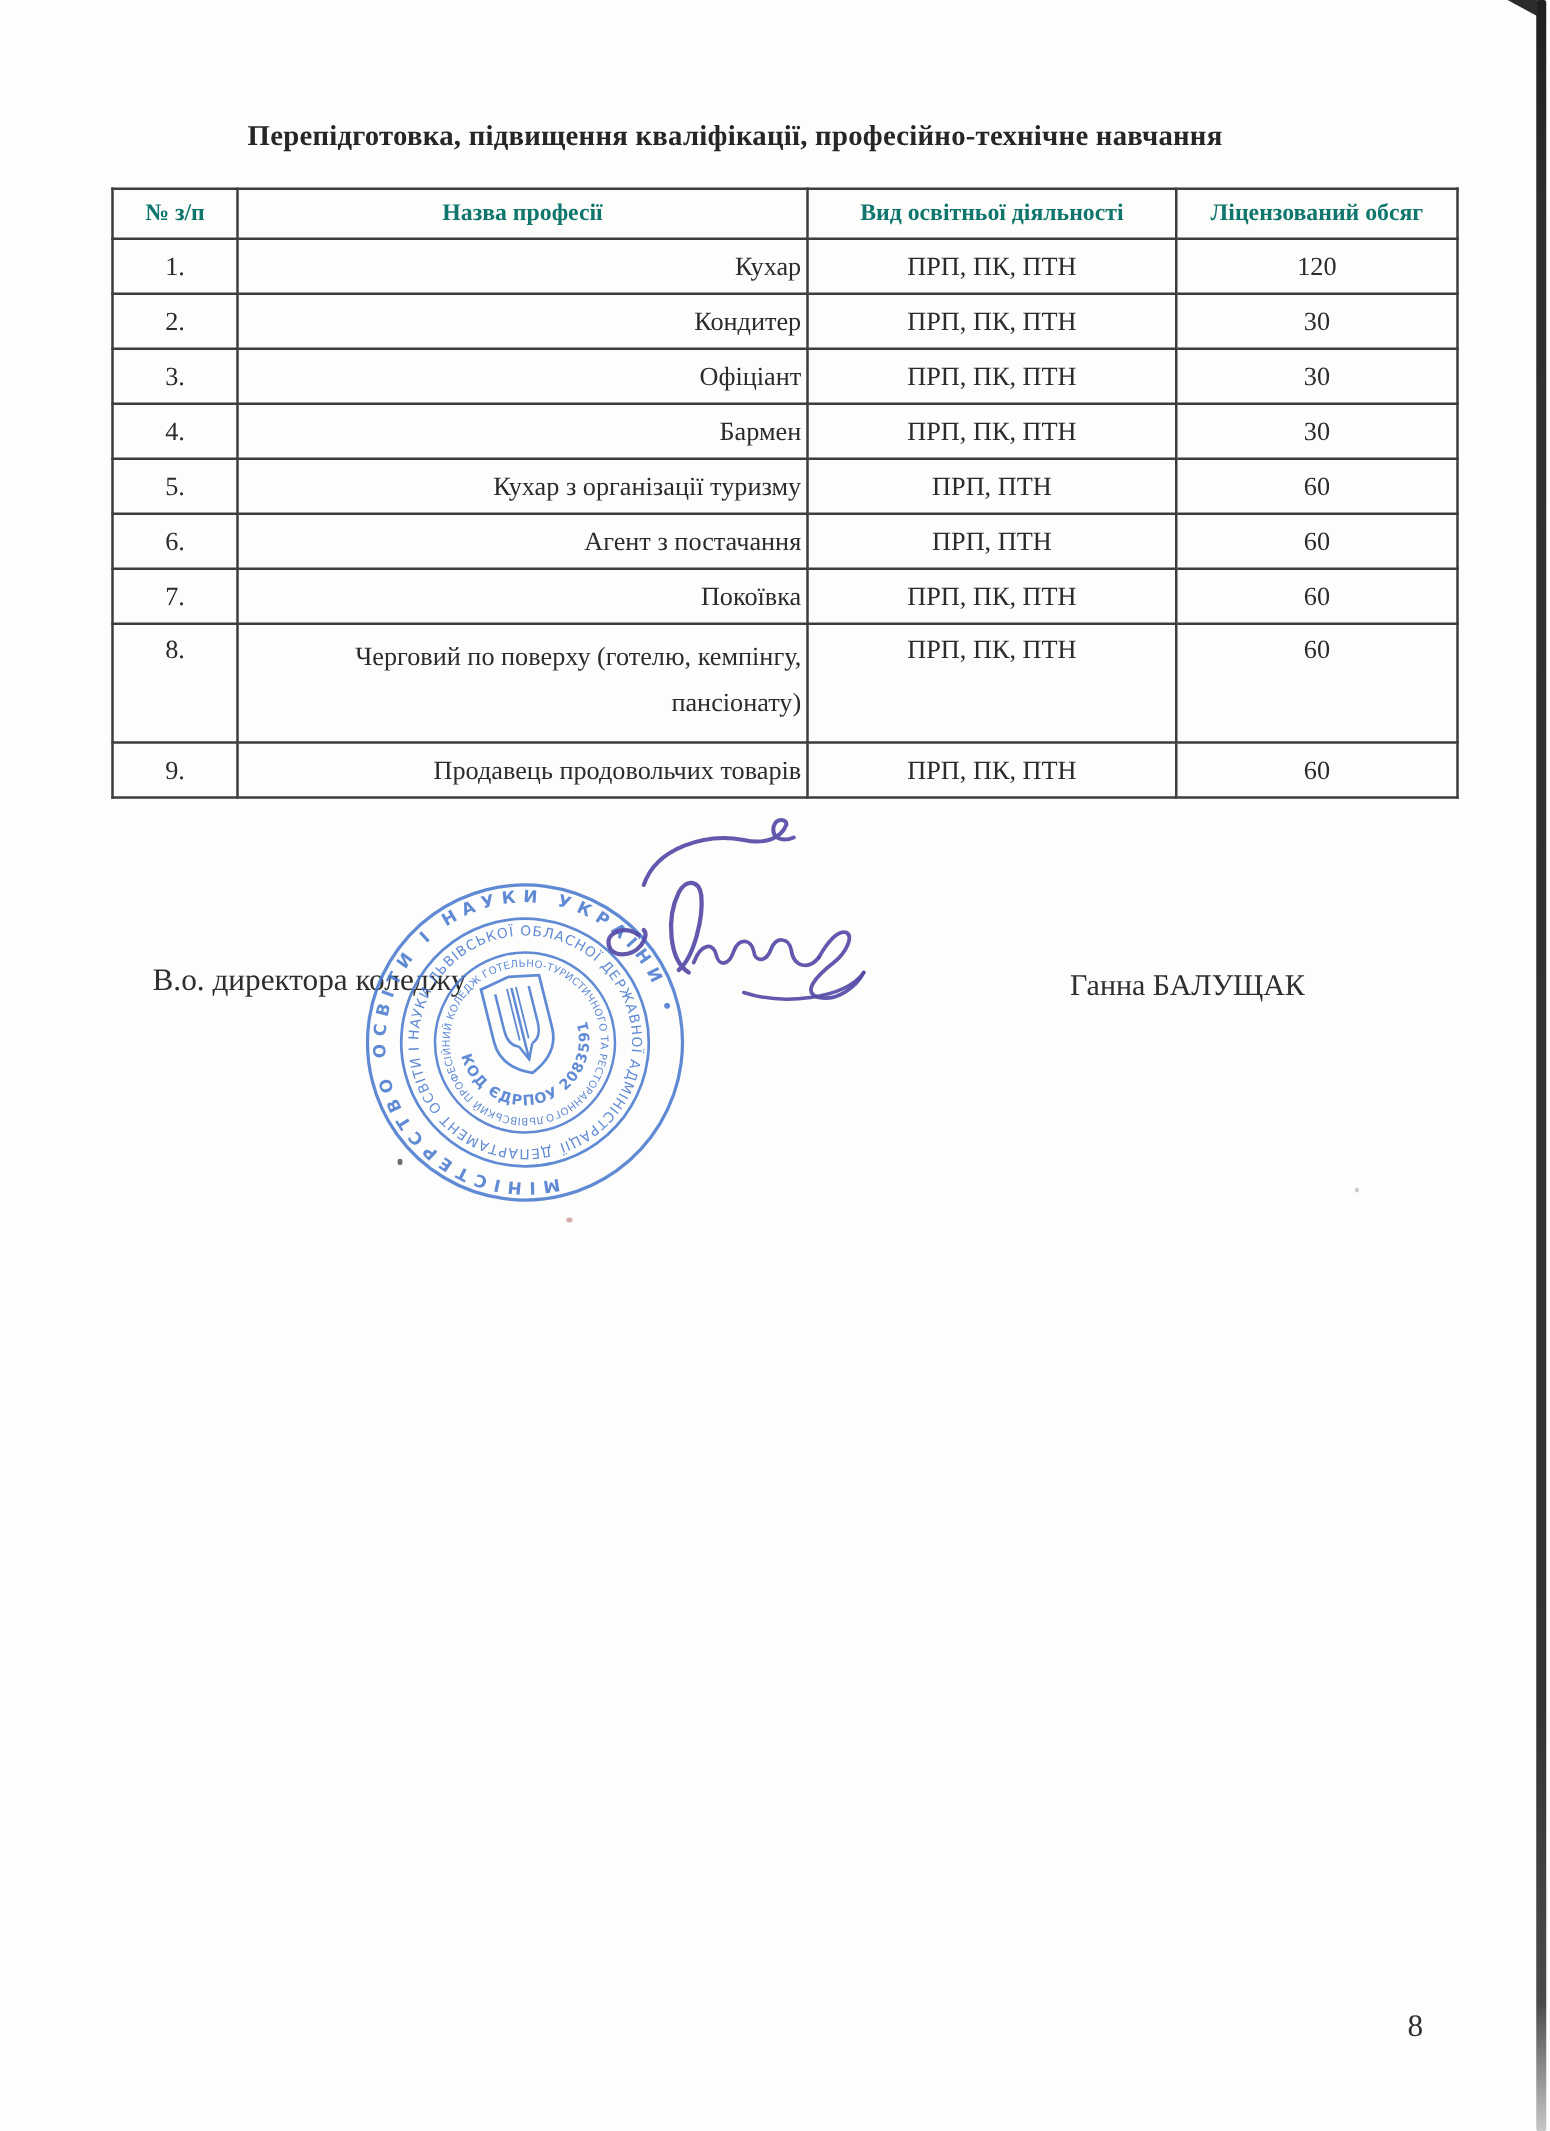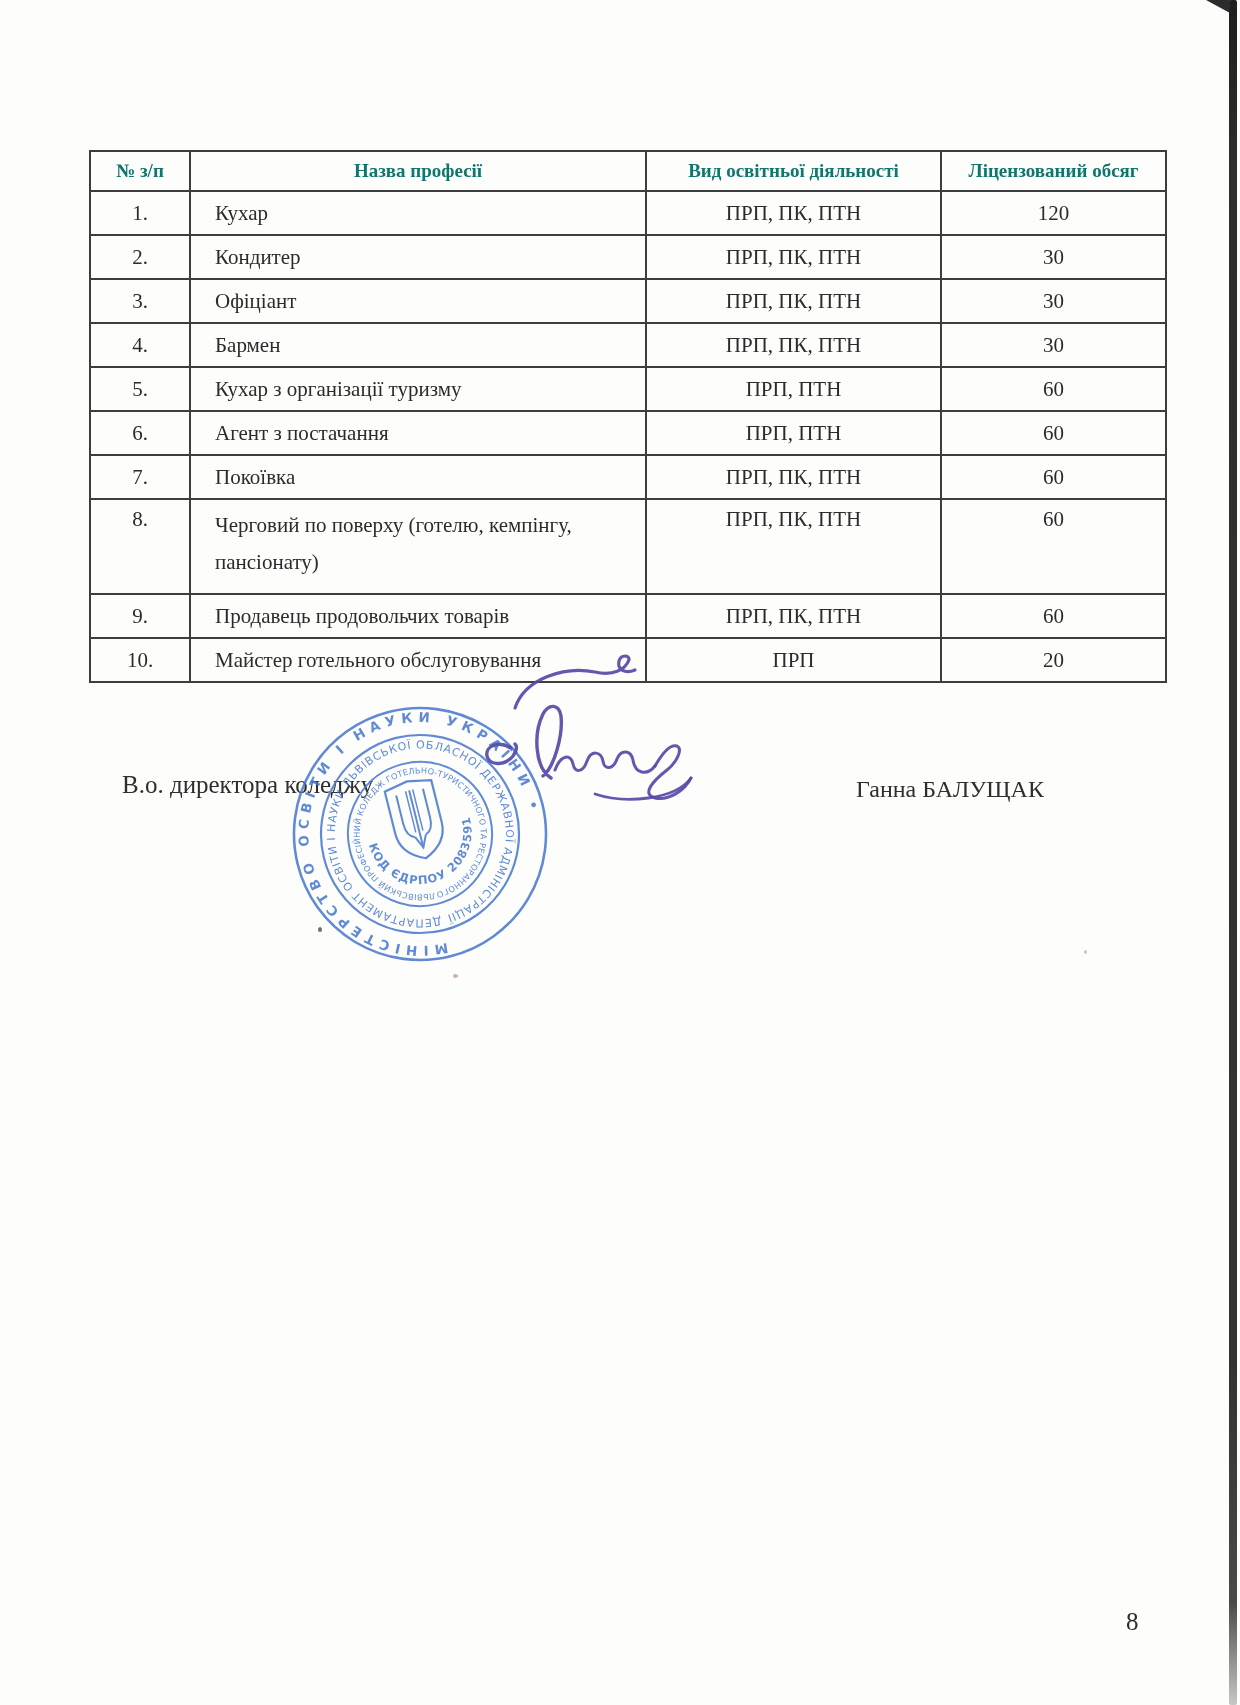--- a/index.html
+++ b/index.html
@@ -34,21 +34,21 @@
   }
   .license-table td,.license-table th{
     border:2px solid #3d3d3d;
     padding:0 8px;
     overflow:hidden;
   }
   .license-table th{
     font-size:19px;font-weight:bold;height:38px;text-align:center;color:#0f766e;
   }
   .license-table td{height:42px;text-align:center;vertical-align:middle;}
-  .license-table td.cell-prof{text-align:left;padding-left:24px;padding-right:16px;}
+  .license-table td.cell-prof{text-align:right;padding-left:24px;padding-right:4px;}
   
   .license-table tr.tall td{height:86px;vertical-align:top;padding-top:7px;}
   .license-table tr.tall td.cell-prof{line-height:37px;}
   .sig-role{position:absolute;left:122px;top:771px;font-size:25px;white-space:nowrap;}
   .sig-name{position:absolute;left:856px;top:776px;font-size:24px;white-space:nowrap;}
   .page-number{position:absolute;left:1126px;top:1608px;font-size:25px;}
   
   .stamp{position:absolute;left:265px;top:679px;width:310px;height:310px;opacity:.85;}
   .stamp .ln{fill:none;stroke:#4677cf;}
   .stamp text{fill:#4677cf;font-family:"DejaVu Sans",sans-serif;}
@@ -66,20 +66,21 @@
   .speck-c{left:1084px;top:950px;width:3px;height:4px;background:#9a9a9a;opacity:.55;}
 </style>
 </head>
 <body>
 
 <div class="page">
 
   <div class="scan-line"></div>
   <div class="scan-wedge"></div>
 
+  <div class="doc-title">Перепідготовка, підвищення кваліфікації, професійно-технічне навчання</div>
 
   <table class="license-table">
     <colgroup>
       <col style="width:100px">
         <col style="width:456px">
         <col style="width:295px">
         <col style="width:225px">
     </colgroup>
     <tbody>
         <tr>
@@ -135,26 +136,20 @@
       <td class="cell-prof">Черговий по поверху (готелю, кемпінгу, пансіонату)</td>
       <td>ПРП, ПК, ПТН</td>
       <td>60</td>
     </tr>
     <tr>
       <td>9.</td>
       <td class="cell-prof">Продавець продовольчих товарів</td>
       <td>ПРП, ПК, ПТН</td>
       <td>60</td>
     </tr>
-    <tr>
-      <td>10.</td>
-      <td class="cell-prof">Майстер готельного обслуговування</td>
-      <td>ПРП</td>
-      <td>20</td>
-    </tr>
   </tbody>
     </table>
 
   <div class="sig-role">В.о. директора коледжу</div>
   <div class="sig-name">Ганна БАЛУЩАК</div>
 
   <svg class="stamp" viewBox="-155 -155 310 310">
     <g transform="rotate(-14)">
       <defs>
         <path id="ringPath1" d="M 0,112 A 112,112 0 1 1 0.6,112" fill="none"></path>

